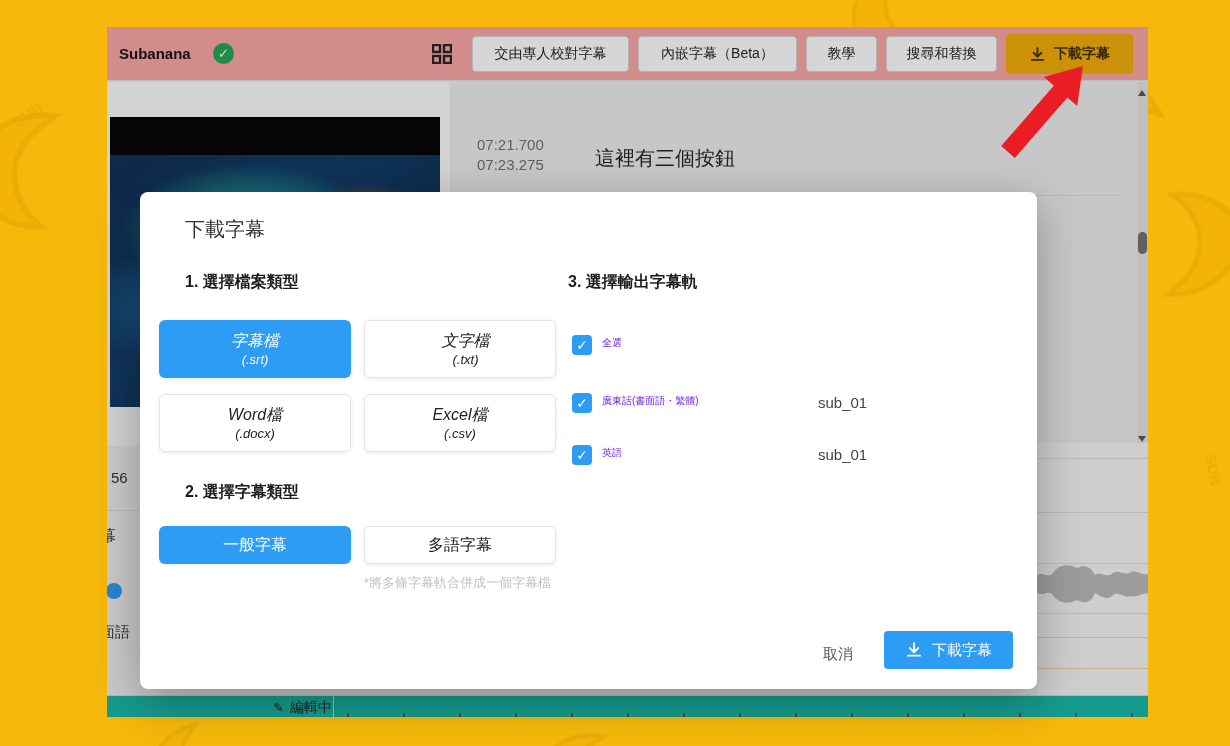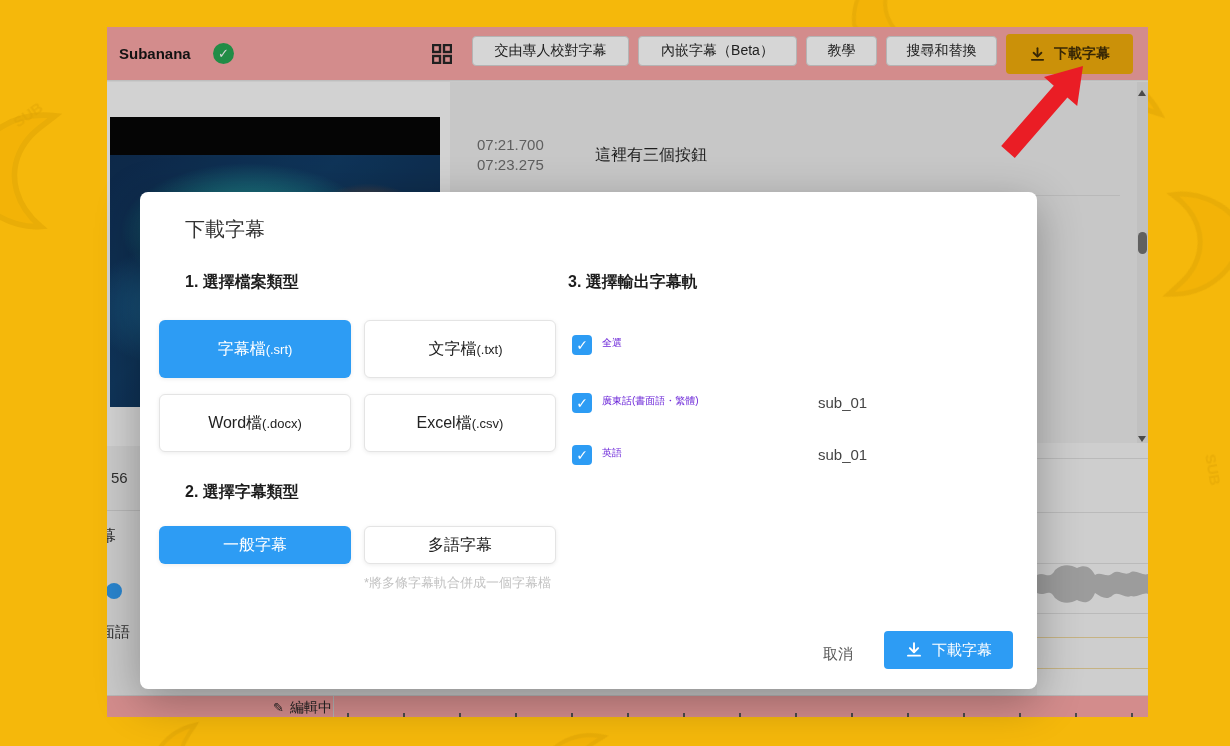--- a/index.html
+++ b/index.html
@@ -15,21 +15,21 @@
          background:#EFEFEF; overflow:hidden; z-index:10; }
 
   
   #toolbar { position:absolute; left:0; top:0; width:1041px; height:54px;
              background:#fca5a5; border-bottom:1px solid #E2E2E2; }
   .app-title { position:absolute; left:12px; top:18px; font-size:15px; font-weight:bold; color:#111; }
   .check-circle { position:absolute; left:106px; top:16px; width:21px; height:21px; border-radius:50%;
                   background:#23A550; color:#fff; font-size:13px; font-weight:bold;
                   display:flex; align-items:center; justify-content:center; }
   .grid-icon { position:absolute; left:325px; top:17px; width:20px; height:20px; }
-  .tb-btn { position:absolute; top:9px; height:30px; background:#fff; border:1px solid #D6D6D6;
+  .tb-btn { position:absolute; top:9px; height:36px; background:#fff; border:1px solid #D6D6D6;
             border-radius:4px; font-size:14px; color:#222; display:flex; align-items:center;
             justify-content:center; cursor:pointer; }
   #btn-proofread { left:365px; width:157px; }
   #btn-embed     { left:531px; width:159px; }
   #btn-tutorial  { left:699px; width:71px; }
   #btn-search    { left:779px; width:111px; }
   #btn-dl-top { position:absolute; left:899px; top:7px; width:127px; height:40px;
                 background:#F2AB05; border:none; border-radius:4px; font-size:14px; font-weight:bold;
                 color:#3E2A00; display:flex; align-items:center; justify-content:center; gap:8px; cursor:pointer; }
 
@@ -41,21 +41,21 @@
         radial-gradient(90px 60px at 78% 28%, rgba(240,110,20,.85), rgba(240,110,20,0) 70%),
         radial-gradient(60px 40px at 88% 55%, rgba(250,150,40,.7), rgba(250,150,40,0) 70%),
         radial-gradient(170px 90px at 42% 30%, rgba(40,210,190,.95), rgba(40,210,190,0) 75%),
         radial-gradient(120px 80px at 20% 60%, rgba(30,120,170,.8), rgba(30,120,170,0) 75%),
         radial-gradient(150px 110px at 60% 75%, rgba(20,60,140,.9), rgba(20,60,140,0) 80%),
         linear-gradient(135deg,#0a2b52 0%, #0d3a66 40%, #071f3f 100%); }
 
   
   #sub-list { position:absolute; left:343px; top:55px; width:687px; height:364px; background:#EDEDED; }
   .sub-time { position:absolute; font-size:15px; color:#6E6E6E; }
-  .sub-text { position:absolute; font-size:16px; color:#1F1F1F; }
+  .sub-text { position:absolute; font-size:20px; color:#1F1F1F; }
   .row-divider { position:absolute; left:10px; width:660px; height:1px; background:#DCDCDC; }
 
   
   #scrollbar { position:absolute; left:1030px; top:55px; width:11px; height:364px; background:#E4E4E4; }
   .sb-arrow { position:absolute; left:1px; width:0; height:0; border-left:4.5px solid transparent;
               border-right:4.5px solid transparent; }
   .sb-up { top:8px; border-bottom:6px solid #555; }
   .sb-down { bottom:4px; border-top:6px solid #555; }
   #sb-thumb { position:absolute; left:1px; top:150px; width:9px; height:22px; background:#6F6F6F; border-radius:5px; }
 
@@ -67,41 +67,41 @@
   .partial-label { position:absolute; left:-22px; top:596px; font-size:15px; color:#333; }
 
   
   #timeline { position:absolute; left:930px; top:416px; width:111px; height:252px; background:#F6F6F6; }
   .tl-line { position:absolute; left:0; width:111px; height:1px; background:#DDDDDD; }
   .tl-line-y { background:#ECD59A; }
   #waveform { position:absolute; left:0; top:118px; width:111px; height:46px; }
 
   
   #status-bar { position:absolute; left:0; top:668px; width:1041px; height:22px;
-                background:#fca5a5; border-top:1px solid #DADADA; }
+                background:#14b8a6; border-top:1px solid #DADADA; }
   .vdiv { position:absolute; left:226px; top:0; width:1px; height:22px; background:#D5D5D5; }
   #editing { position:absolute; left:130px; top:3px; width:95px; text-align:right; font-size:14px; color:#222; }
   .pencil { font-size:13px; margin-right:6px; }
   .ruler-tick { position:absolute; top:17px; width:2px; height:4px; background:#555; }
 
   
   #dim { position:absolute; inset:0; background:rgba(25,25,25,0.18); z-index:40; }
 
   
   #modal { position:absolute; left:140px; top:192px; width:897px; height:497px; background:#fff;
            border-radius:8px; box-shadow:0 12px 45px rgba(0,0,0,.3); z-index:100; }
   #modal-title { position:absolute; left:45px; top:24px; font-size:20px; color:#333; }
   .step-label { position:absolute; font-size:16px; font-weight:bold; color:#1D1D1D; }
   #s1-label { left:45px; top:80px; }
   #s2-label { left:45px; top:290px; }
   #s3-label { left:428px; top:80px; }
 
   .file-btn { position:absolute; width:192px; height:58px; border-radius:6px; cursor:pointer;
-              display:flex; flex-direction:row; align-items:center; justify-content:center;
-              background:#fff; border:1px solid #E4E4E4; box-shadow:0 1px 4px rgba(0,0,0,.08); color:#222; }
+              display:flex; flex-direction:column; align-items:center; justify-content:center;
+              background:#fff; border:1px solid #E4E4E4; box-shadow:0 1px 4px rgba(0,0,0,.08); color:#222;font-style:italic; }
   .file-btn .fname { font-size:16px; line-height:20px; }
   .file-btn .fext { font-size:13px; line-height:17px; }
   .file-btn.sel { background:#2D9CF4; border:none; color:#fff; }
   #ft0 { left:19px;  top:128px; }
   #ft1 { left:224px; top:128px;padding-left:11px; }
   #ft2 { left:19px;  top:202px; }
   #ft3 { left:224px; top:202px; }
 
   .type-btn { position:absolute; top:334px; width:192px; height:38px; border-radius:6px; cursor:pointer;
               display:flex; align-items:center; justify-content:center; font-size:16px;

